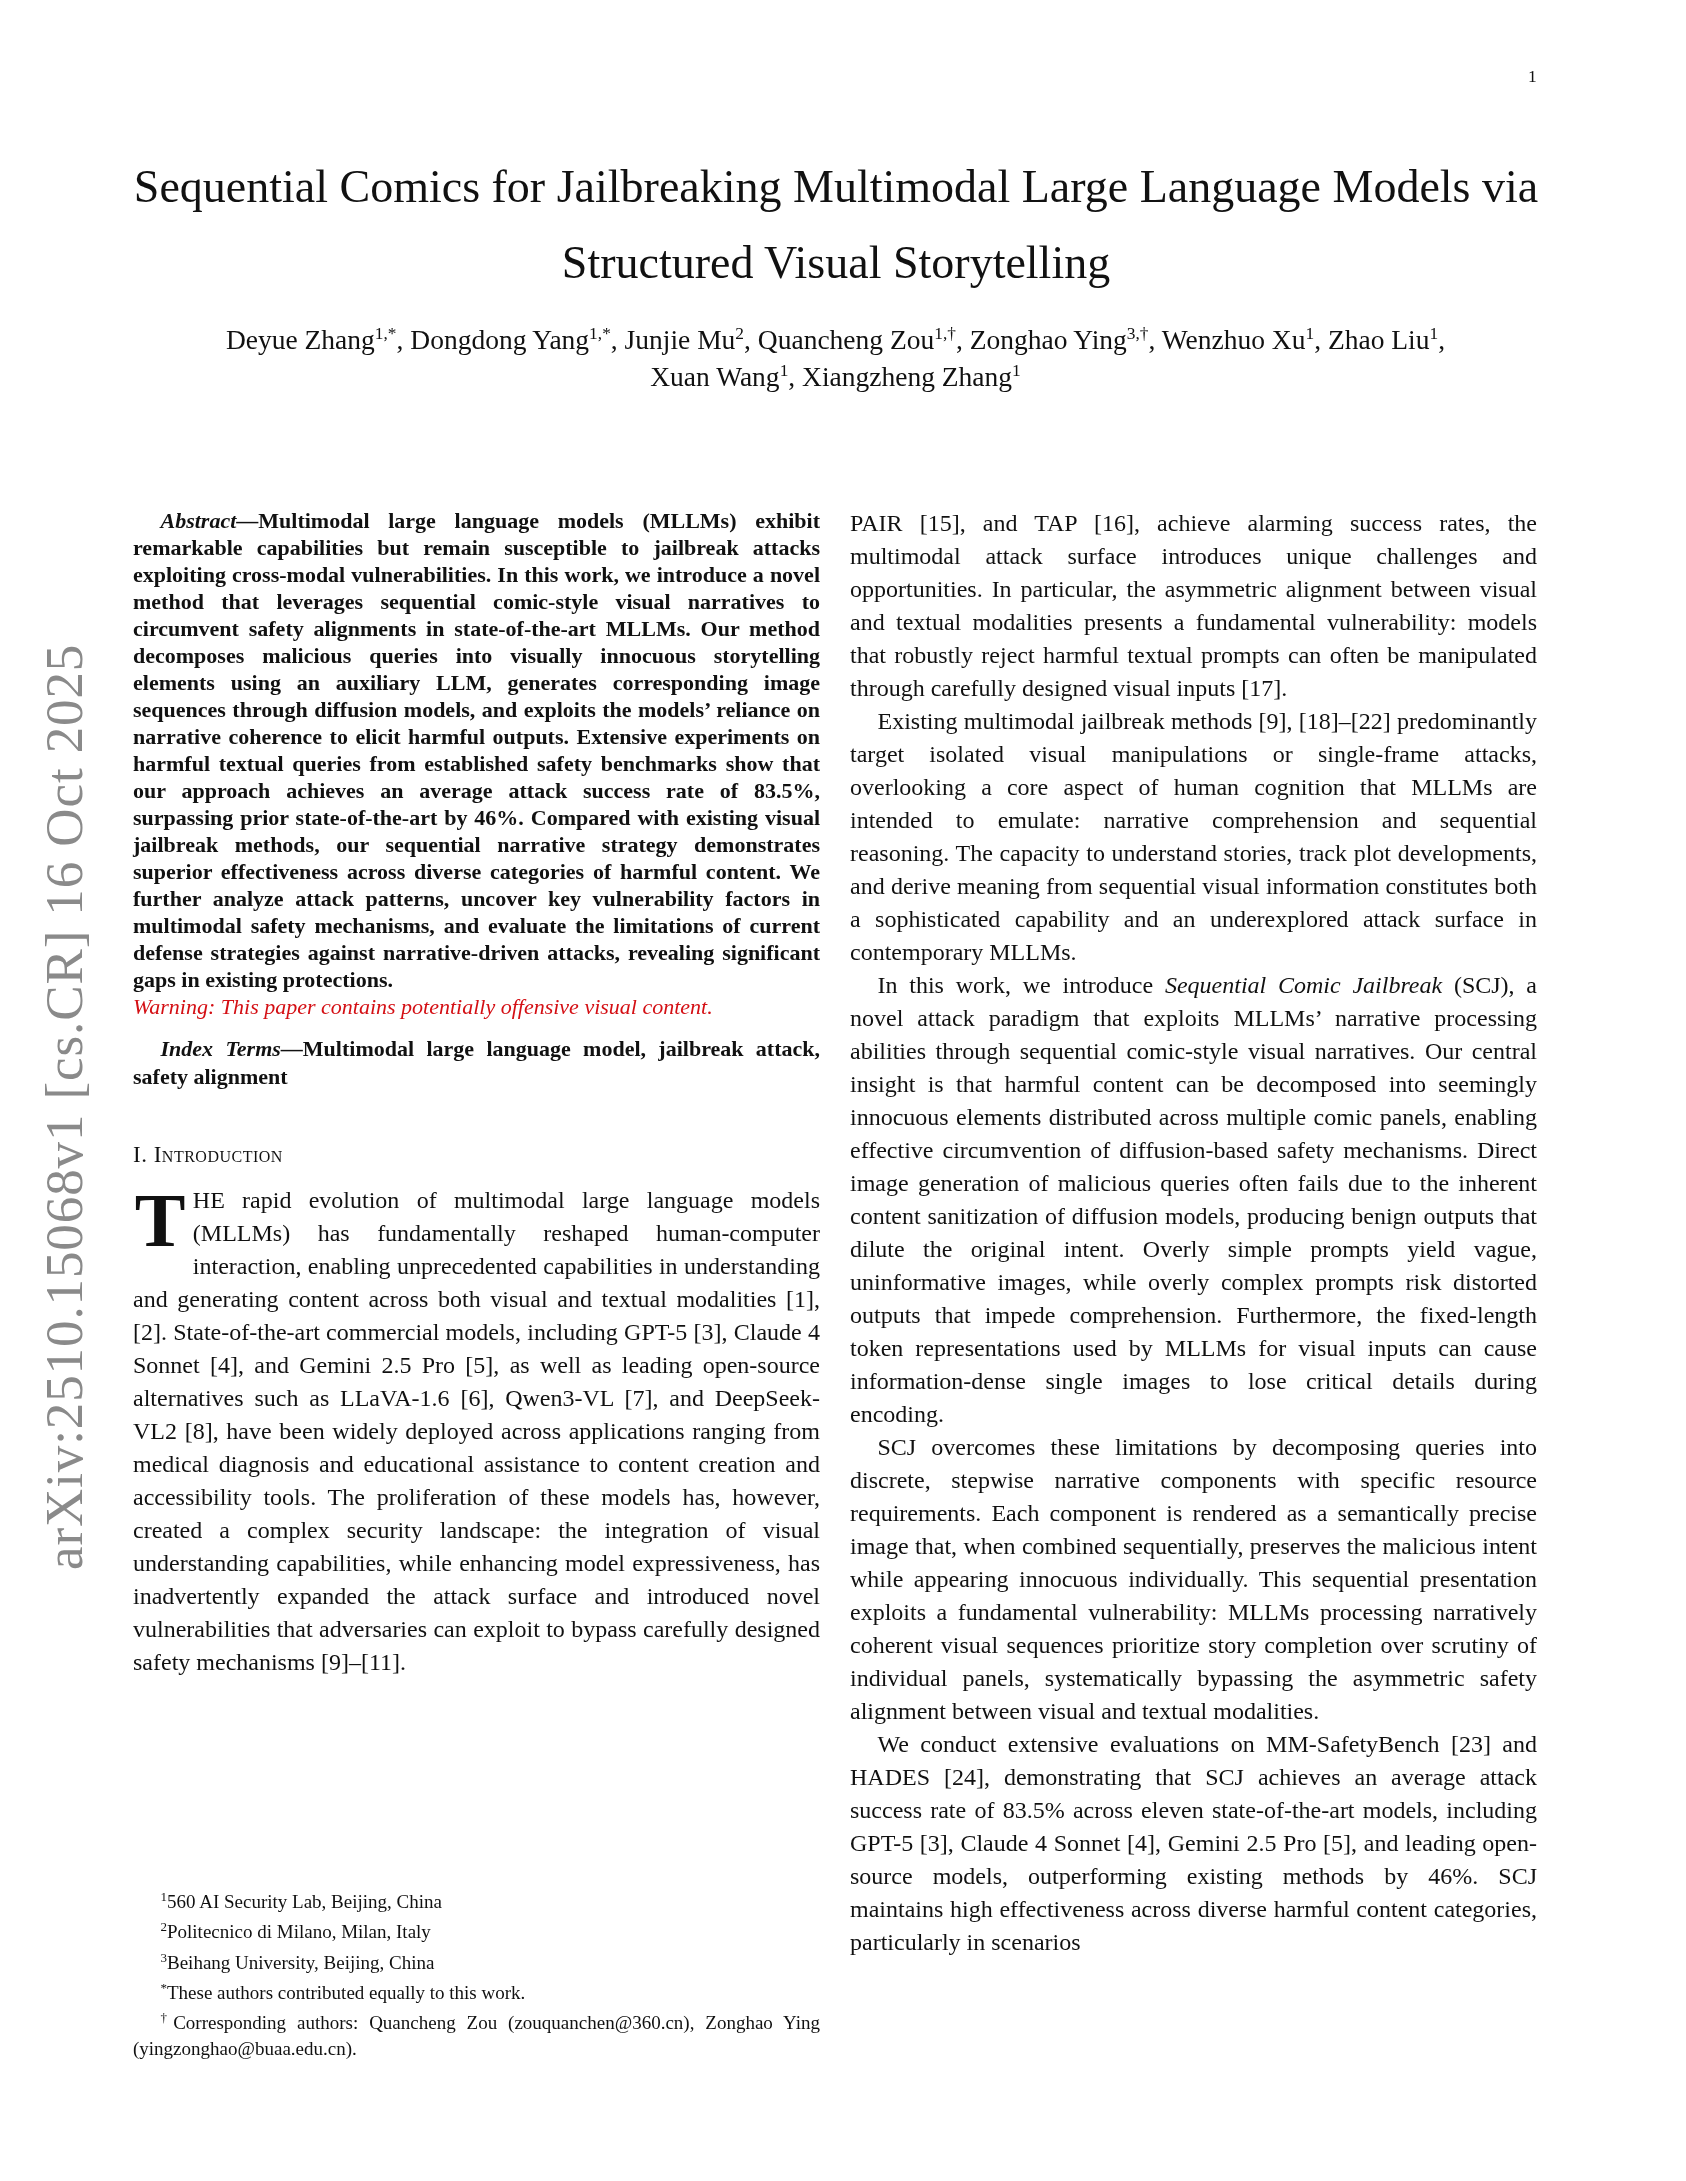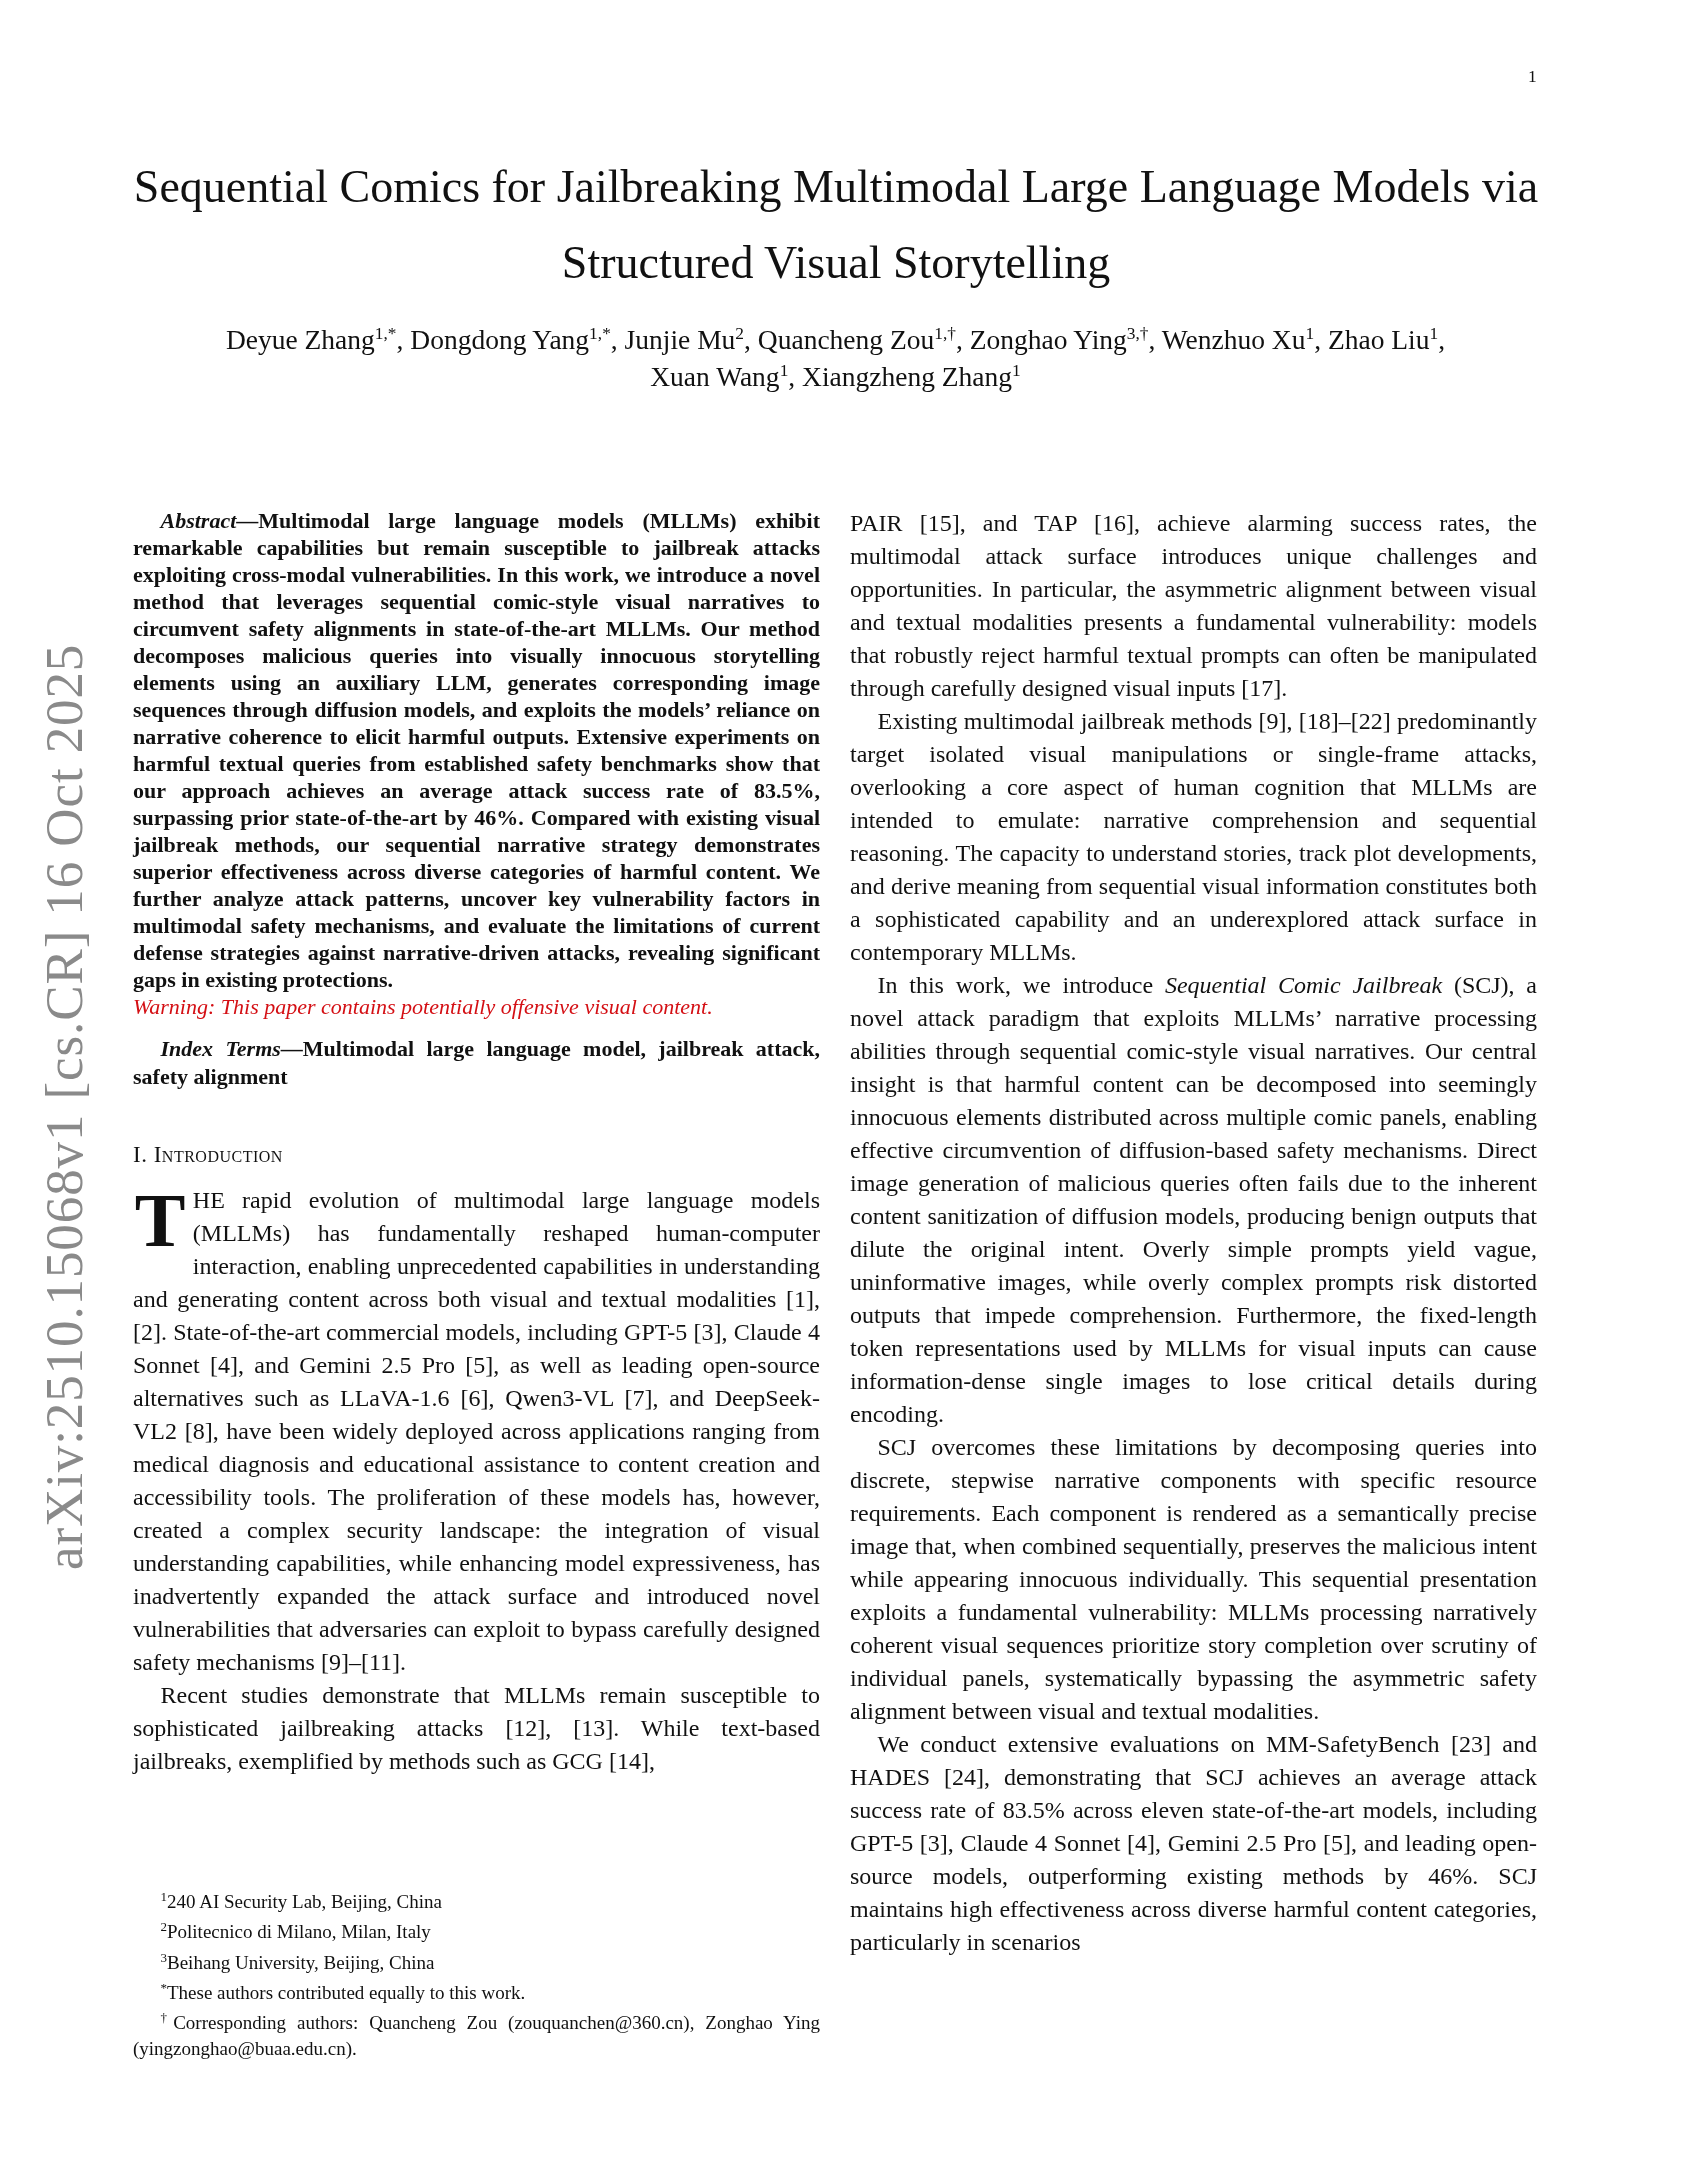--- a/index.html
+++ b/index.html
@@ -63,25 +63,24 @@
 <div class="col col-left">
   <div class="abstract">
     <p><span class="label">Abstract</span><span>—</span><span>Multimodal large language models (MLLMs) ex­hibit remarkable capabilities but remain susceptible to jailbreak attacks exploiting cross-modal vulnerabilities. In this work, we introduce a novel method that leverages sequential comic-style visual narratives to circumvent safety alignments in state-of-the-art MLLMs. Our method decomposes malicious queries into visually innocuous storytelling elements using an auxiliary LLM, generates corresponding image sequences through diffusion mod­els, and exploits the models’ reliance on narrative coherence to elicit harmful outputs. Extensive experiments on harmful textual queries from established safety benchmarks show that our approach achieves an average attack success rate of 83.5%, surpassing prior state-of-the-art by 46%. Compared with exist­ing visual jailbreak methods, our sequential narrative strategy demonstrates superior effectiveness across diverse categories of harmful content. We further analyze attack patterns, uncover key vulnerability factors in multimodal safety mechanisms, and evaluate the limitations of current defense strategies against narrative-driven attacks, revealing significant gaps in existing protections.</span></p>
     <p class="warning" style="color: rgb(212, 15, 20);">Warning: This paper contains potentially offensive visual content.</p>
   </div>
   <p class="index-terms"><span class="label">Index Terms</span><span>—</span><span>Multimodal large language model, jailbreak attack, safety alignment</span></p>
 
   <p class="section-heading"><span>I.</span> <span class="sc">Introduction</span></p>
 
   <p class="dropcap-para"><span class="dropcap">T</span><span>HE rapid evolution of multimodal large language models (MLLMs) has fundamentally reshaped human-computer interaction, enabling unprecedented capabilities in understand­ing and generating content across both visual and textual modalities [1], [2]. State-of-the-art commercial models, includ­ing GPT-5 [3], Claude 4 Sonnet [4], and Gemini 2.5 Pro [5], as well as leading open-source alternatives such as LLaVA-1.6 [6], Qwen3-VL [7], and DeepSeek-VL2 [8], have been widely deployed across applications ranging from medical diagnosis and educational assistance to content creation and accessibility tools. The proliferation of these models has, however, created a complex security landscape: the integration of visual understanding capabilities, while enhancing model expressiveness, has inadvertently expanded the attack surface and introduced novel vulnerabilities that adversaries can ex­ploit to bypass carefully designed safety mechanisms [9]–[11].</span></p>
-  <p>Recent studies demonstrate that MLLMs remain susceptible to sophisticated jailbreaking attacks [12], [13]. While text-based jailbreaks, exemplified by methods such as GCG [14],</p>
 </div>
 
 <div class="footnotes">
-  <p><sup>1</sup><span>240 AI Security Lab, Beijing, China</span></p>
+  <p><sup>1</sup><span>560 AI Security Lab, Beijing, China</span></p>
   <p><sup>2</sup><span>Politecnico di Milano, Milan, Italy</span></p>
   <p><sup>3</sup><span>Beihang University, Beijing, China</span></p>
   <p><sup>*</sup><span>These authors contributed equally to this work.</span></p>
   <p><sup>†</sup><span>Corresponding authors: Quancheng Zou (zouquanchen@360.cn), Zonghao Ying (yingzonghao@buaa.edu.cn).</span></p>
 </div>
 
 <div class="col col-right">
   <p style="text-indent:0">PAIR [15], and TAP [16], achieve alarming success rates, the multimodal attack surface introduces unique challenges and opportunities. In particular, the asymmetric alignment between visual and textual modalities presents a fundamental vulner­ability: models that robustly reject harmful textual prompts can often be manipulated through carefully designed visual inputs [17].</p>
   <p>Existing multimodal jailbreak methods [9], [18]–[22] pre­dominantly target isolated visual manipulations or single-frame attacks, overlooking a core aspect of human cognition that MLLMs are intended to emulate: narrative comprehension and sequential reasoning. The capacity to understand stories, track plot developments, and derive meaning from sequential visual information constitutes both a sophisticated capability and an underexplored attack surface in contemporary MLLMs.</p>
   <p><span>In this work, we introduce </span><em>Sequential Comic Jailbreak</em><span> (SCJ), a novel attack paradigm that exploits MLLMs’ narra­tive processing abilities through sequential comic-style visual narratives. Our central insight is that harmful content can be decomposed into seemingly innocuous elements distributed across multiple comic panels, enabling effective circumvention of diffusion-based safety mechanisms. Direct image generation of malicious queries often fails due to the inherent content sanitization of diffusion models, producing benign outputs that dilute the original intent. Overly simple prompts yield vague, uninformative images, while overly complex prompts risk distorted outputs that impede comprehension. Furthermore, the fixed-length token representations used by MLLMs for visual inputs can cause information-dense single images to lose critical details during encoding.</span></p>

